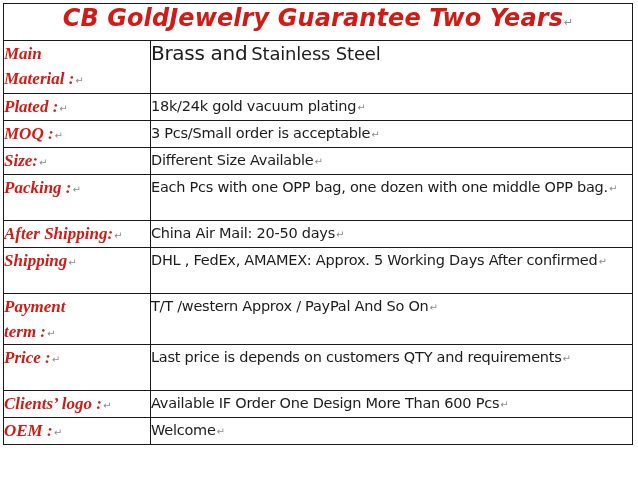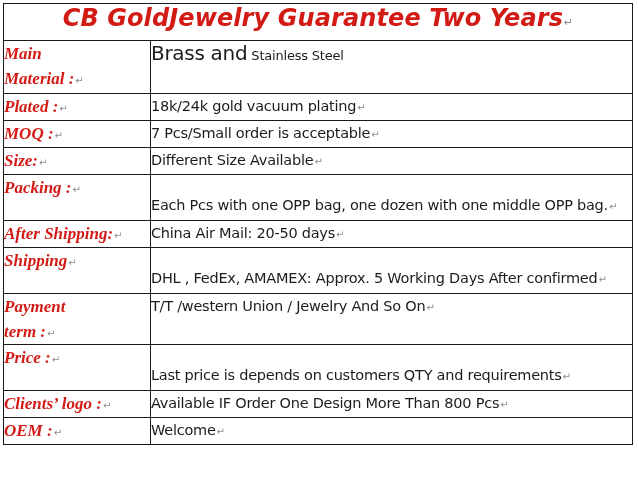--- a/index.html
+++ b/index.html
@@ -94,29 +94,28 @@
   .value-text {
     color: #1c1c1c;
     font-family: "DejaVu Sans", sans-serif;
     font-size: 14.5px;
     line-height: 25px;
     letter-spacing: -0.25px;
   }
   .value-text.justified {
     text-align: justify;
     text-align-last: left;
-    margin-top: 18px;
   }
 
   .mat-small {
     font-size: 20px;
     letter-spacing: -0.3px;
   }
   .mat-big {
-    font-size: 13px;
+    font-size: 18px;
     letter-spacing: -0.2px;
     padding-left: 4px;
   }
 
   
   .pilcrow {
     color: #8c8c8c;
     font-family: "DejaVu Sans", sans-serif;
     font-size: 10px;
     vertical-align: baseline;
@@ -163,21 +162,21 @@
         <td class="value-cell">
           <span class="value-text">18k/24k gold vacuum plating</span><span class="pilcrow">↵</span>
         </td>
       </tr>
 
       <tr class="row-h2">
         <td class="label-cell">
           <span class="label-text">MOQ :</span><span class="pilcrow">↵</span>
         </td>
         <td class="value-cell">
-          <span class="value-text">7 Pcs/Small order is acceptable</span><span class="pilcrow">↵</span>
+          <span class="value-text">3 Pcs/Small order is acceptable</span><span class="pilcrow">↵</span>
         </td>
       </tr>
 
       <tr class="row-h2">
         <td class="label-cell">
           <span class="label-text">Size:</span><span class="pilcrow">↵</span>
         </td>
         <td class="value-cell">
           <span class="value-text">Different Size Available</span><span class="pilcrow">↵</span>
         </td>
@@ -209,39 +208,39 @@
           <div class="value-text justified"><span>DHL , FedEx, AMAMEX: Approx. 5 Working Days After confirmed</span><span class="pilcrow">↵</span></div>
         </td>
       </tr>
 
       <tr class="row-h3">
         <td class="label-cell">
           <span class="label-text">Payment
 term :</span><span class="pilcrow">↵</span>
         </td>
         <td class="value-cell">
-          <span class="value-text">T/T /western Union / Jewelry And So On</span><span class="pilcrow">↵</span>
+          <span class="value-text">T/T /western Approx / PayPal And So On</span><span class="pilcrow">↵</span>
         </td>
       </tr>
 
       <tr class="row-h3">
         <td class="label-cell">
           <span class="label-text">Price :</span><span class="pilcrow">↵</span>
         </td>
         <td class="value-cell">
           <div class="value-text justified"><span>Last price is depends on customers QTY and requirements</span><span class="pilcrow">↵</span></div>
         </td>
       </tr>
 
       <tr class="row-h2">
         <td class="label-cell">
           <span class="label-text">Clients’ logo :</span><span class="pilcrow">↵</span>
         </td>
         <td class="value-cell">
-          <span class="value-text">Available IF Order One Design More Than 800 Pcs</span><span class="pilcrow">↵</span>
+          <span class="value-text">Available IF Order One Design More Than 600 Pcs</span><span class="pilcrow">↵</span>
         </td>
       </tr>
 
       <tr class="row-h2">
         <td class="label-cell">
           <span class="label-text">OEM :</span><span class="pilcrow">↵</span>
         </td>
         <td class="value-cell">
           <span class="value-text">Welcome</span><span class="pilcrow">↵</span>
         </td>

